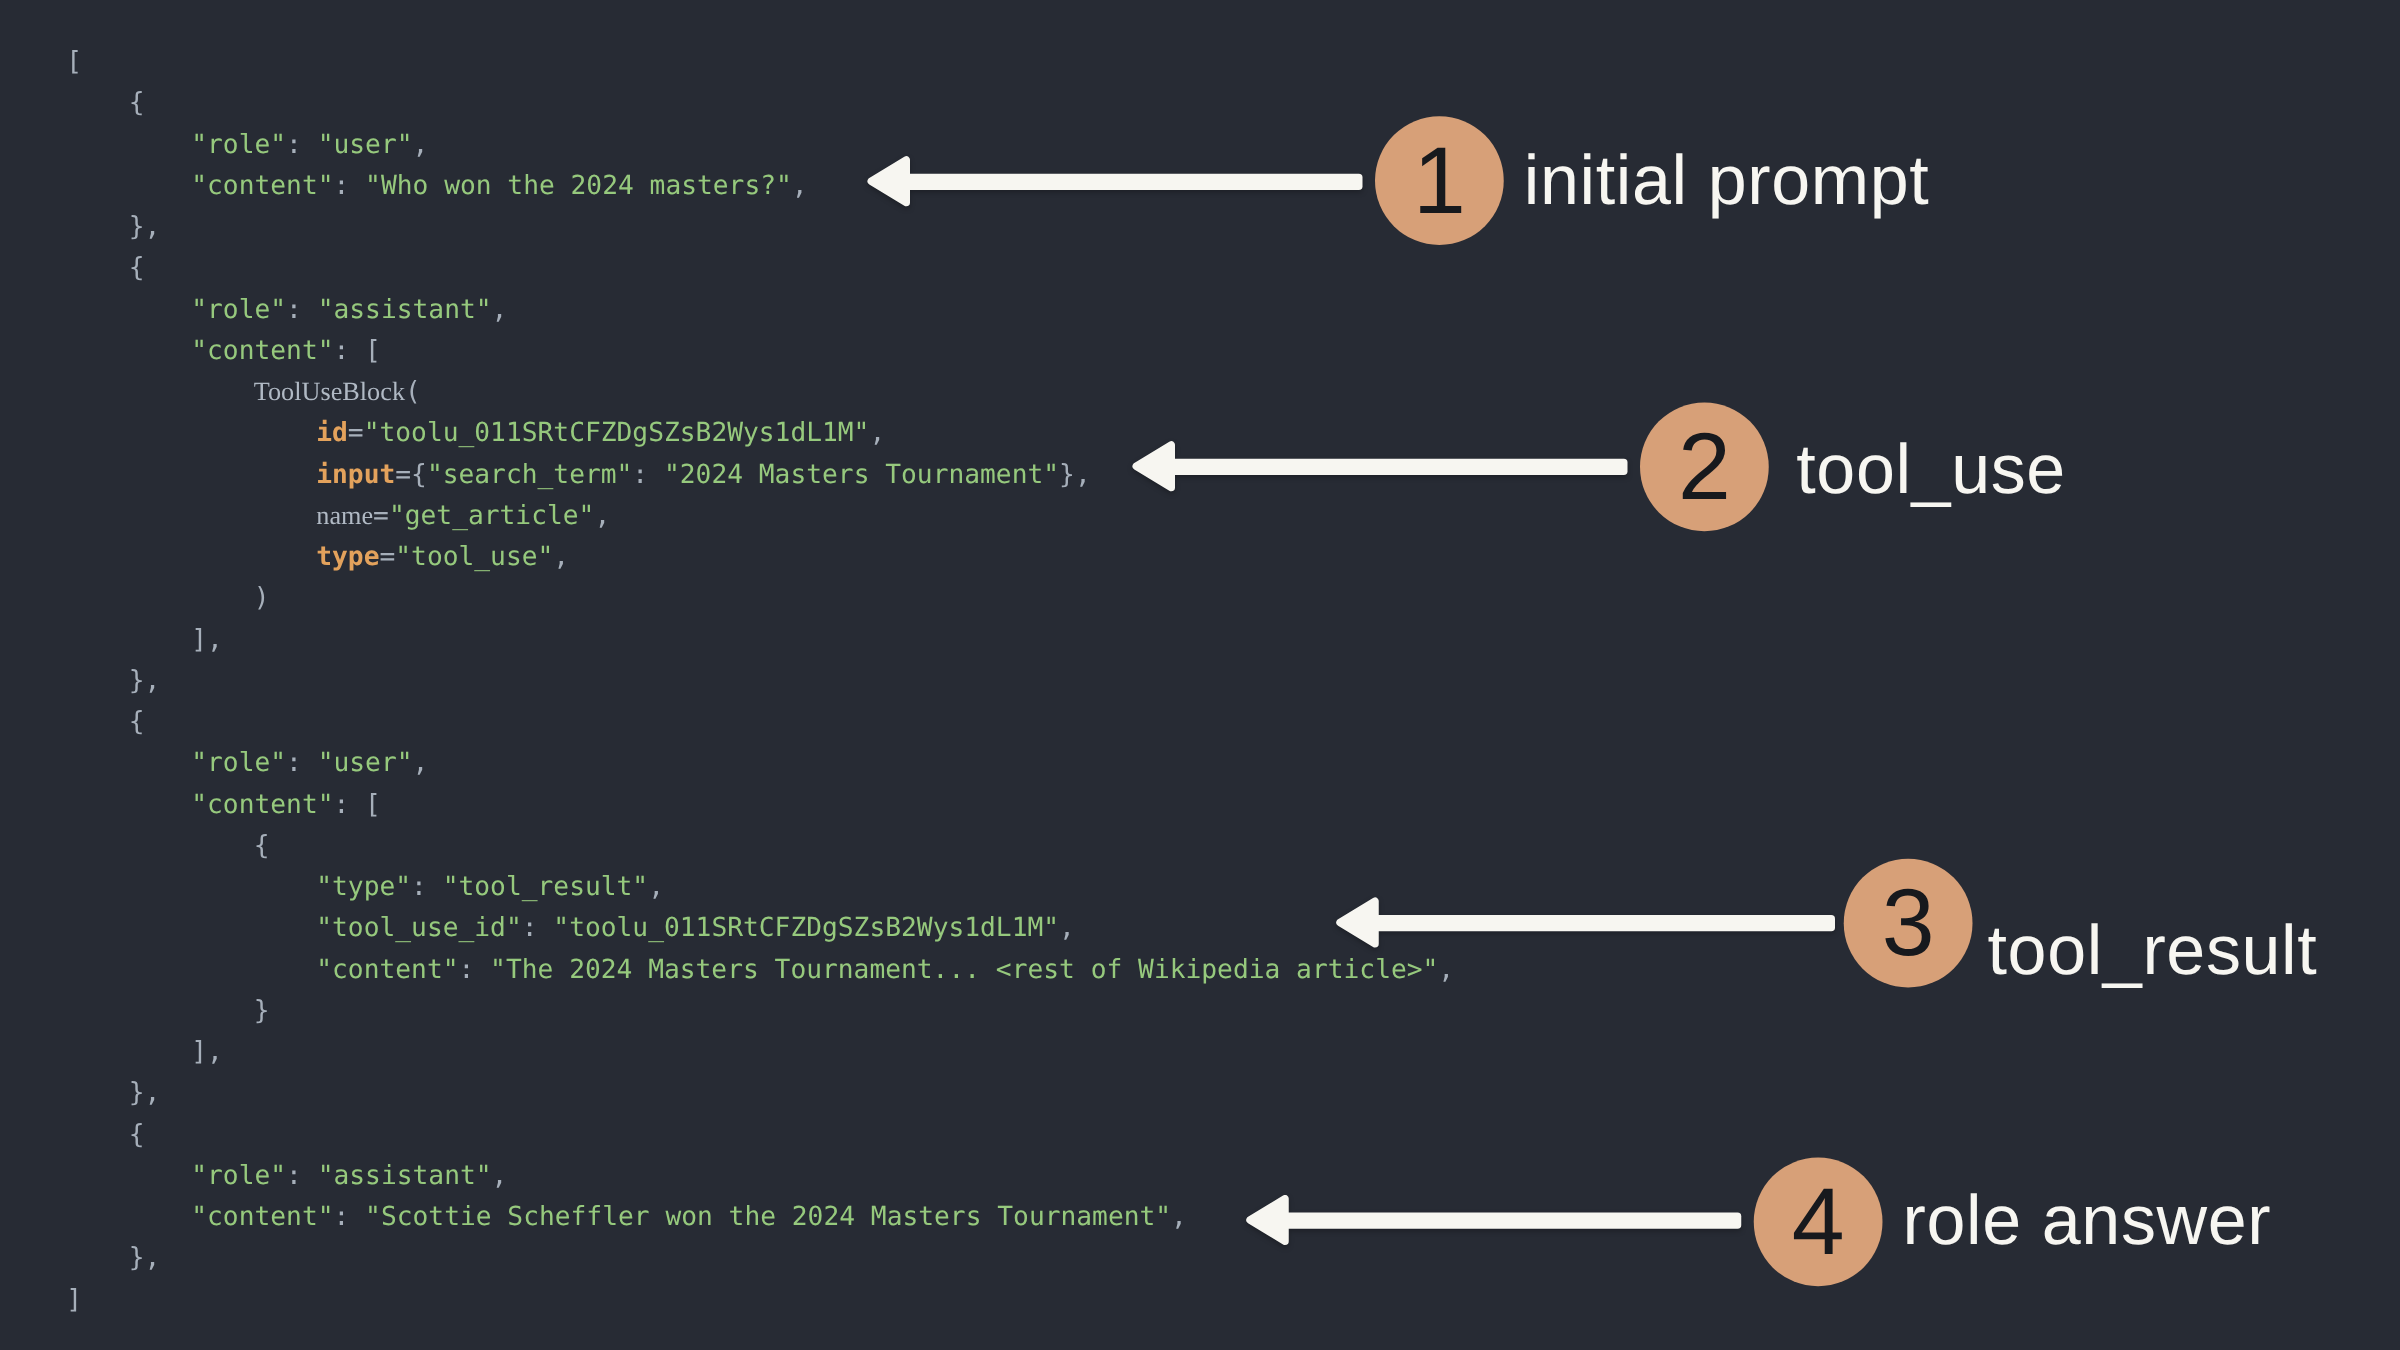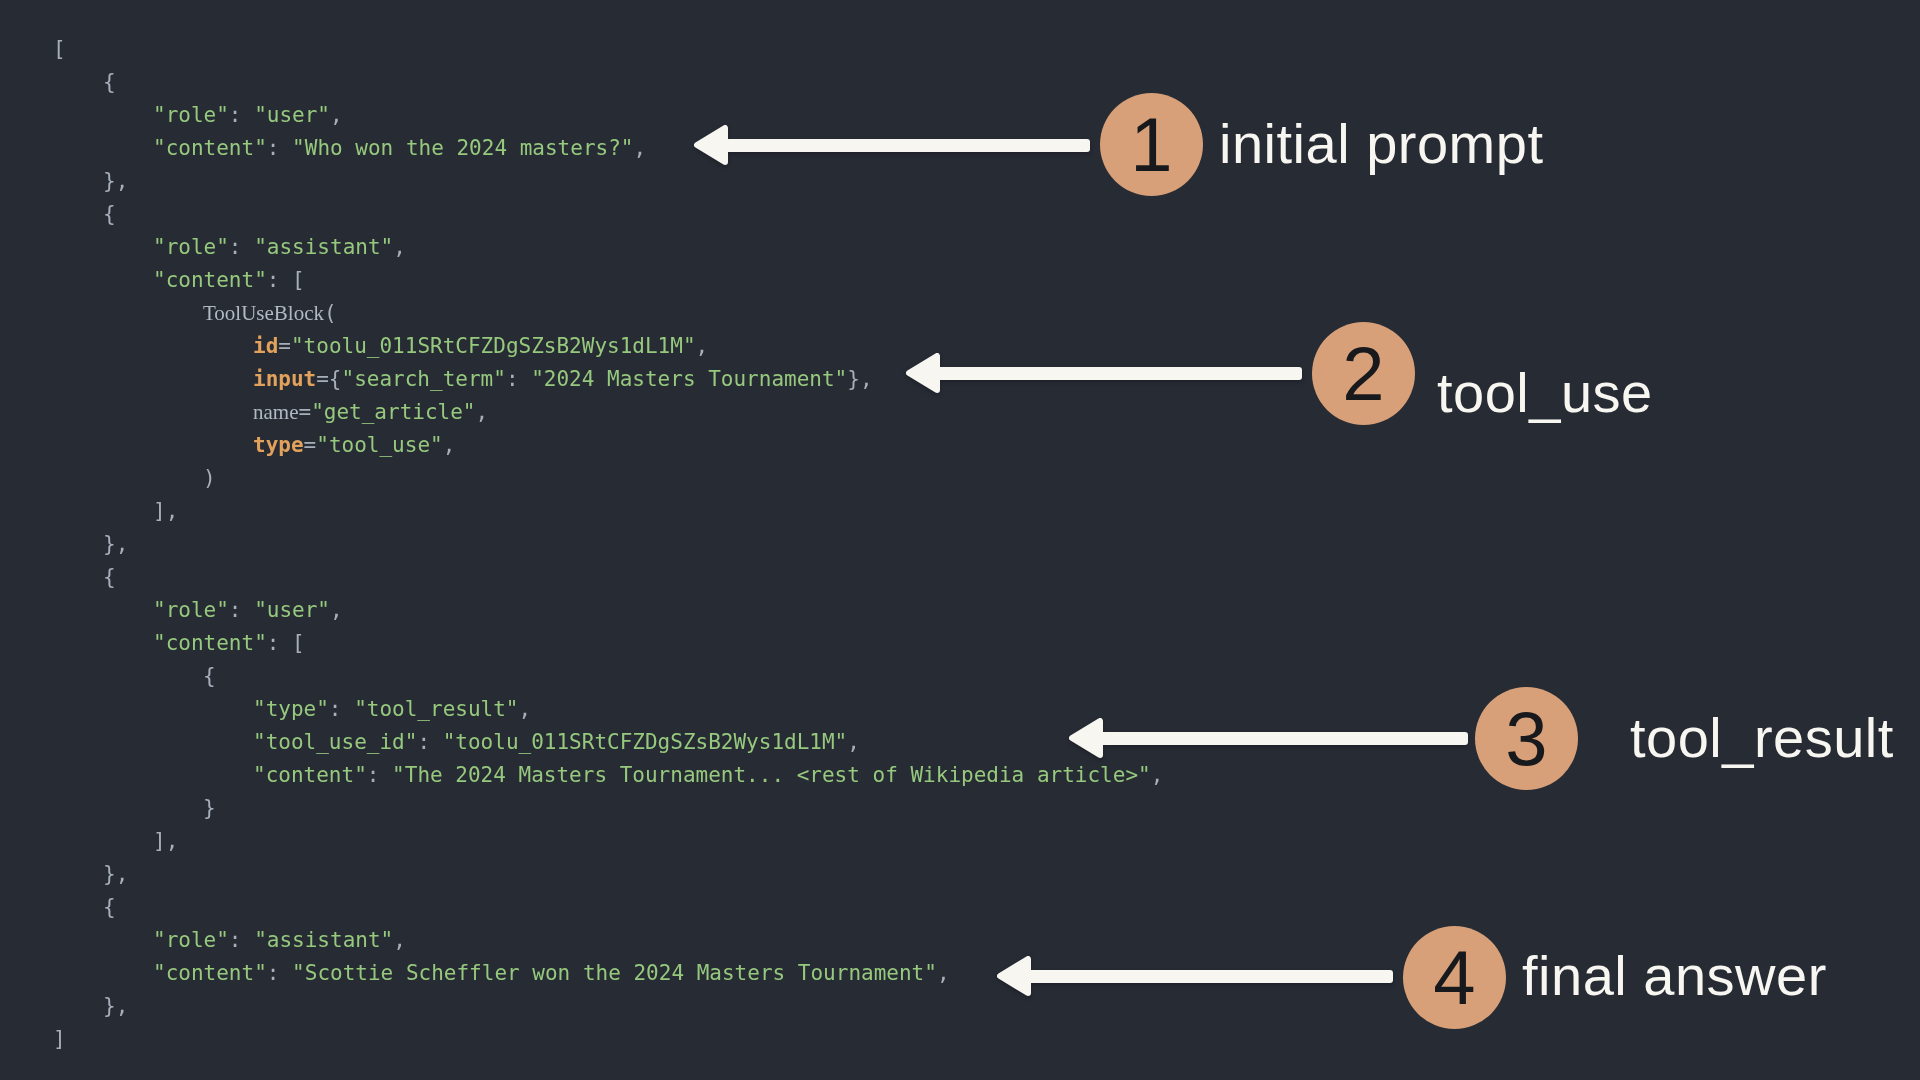--- a/index.html
+++ b/index.html
@@ -73,25 +73,25 @@
     background: var(--c-arrow);
   }
   .arrow svg { position: absolute; left: 0; top: 0; }
 
   .a1 .arrow  { left: 692px;  top: 121px; width: 398px; }
   .a1 .circle { left: 1100px; top: 93px;  }
   .a1 .label  { left: 1219px; top: 145px; }
 
   .a2 .arrow  { left: 904px;  top: 349px; width: 398px; }
   .a2 .circle { left: 1312px; top: 322px; }
-  .a2 .label  { left: 1437px; top: 394px; }
+  .a2 .label  { left: 1437px; top: 376px; }
 
   .a3 .arrow  { left: 1067px; top: 714px; width: 401px; }
   .a3 .circle { left: 1475px; top: 687px; }
-  .a3 .label  { left: 1590px; top: 739px; margin-left: 40px; }
+  .a3 .label  { left: 1590px; top: 761px; }
 
   .a4 .arrow  { left: 995px;  top: 952px; width: 398px; }
   .a4 .circle { left: 1403px; top: 926px; }
   .a4 .label  { left: 1522px; top: 977px; }
 </style>
 </head>
 <body>
 
 <div class="stage">
 
@@ -139,16 +139,16 @@
   <div class="anno a4">
     <div class="arrow">
       <svg width="38" height="48" viewBox="0 0 38 48">
         <path d="M5 24 L33 7 L33 41 Z" fill="#f7f6f1" stroke="#f7f6f1" stroke-width="6" stroke-linejoin="round"></path>
       </svg>
       <div class="shaft"></div>
     </div>
     <div class="circle">
       <span>4</span>
     </div>
-    <div class="label">final answer</div>
+    <div class="label">role answer</div>
   </div>
 
 </div>
 
 </body></html>

